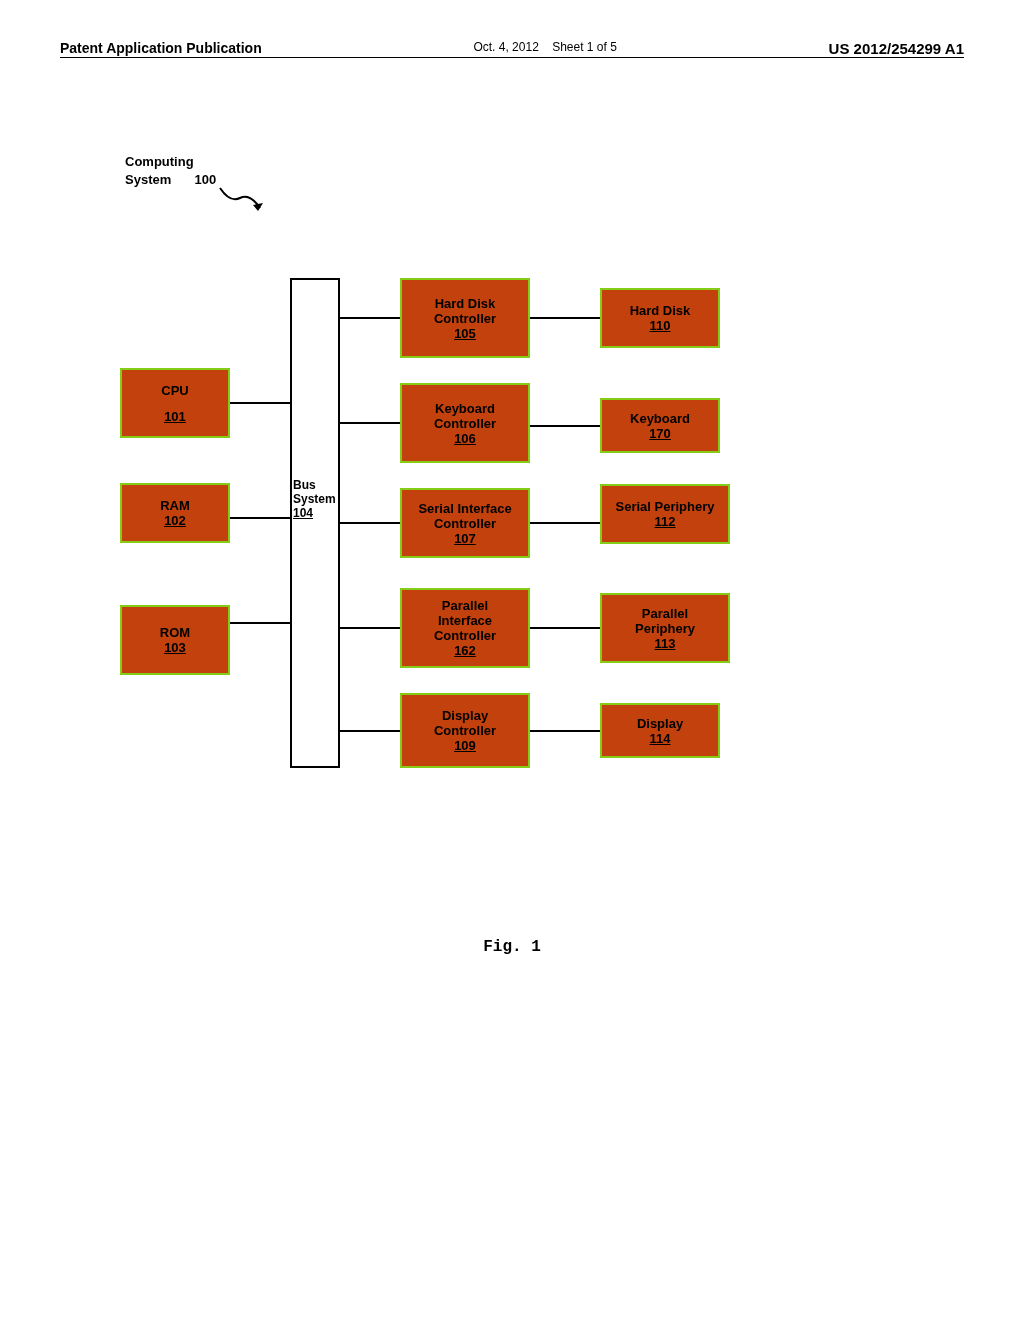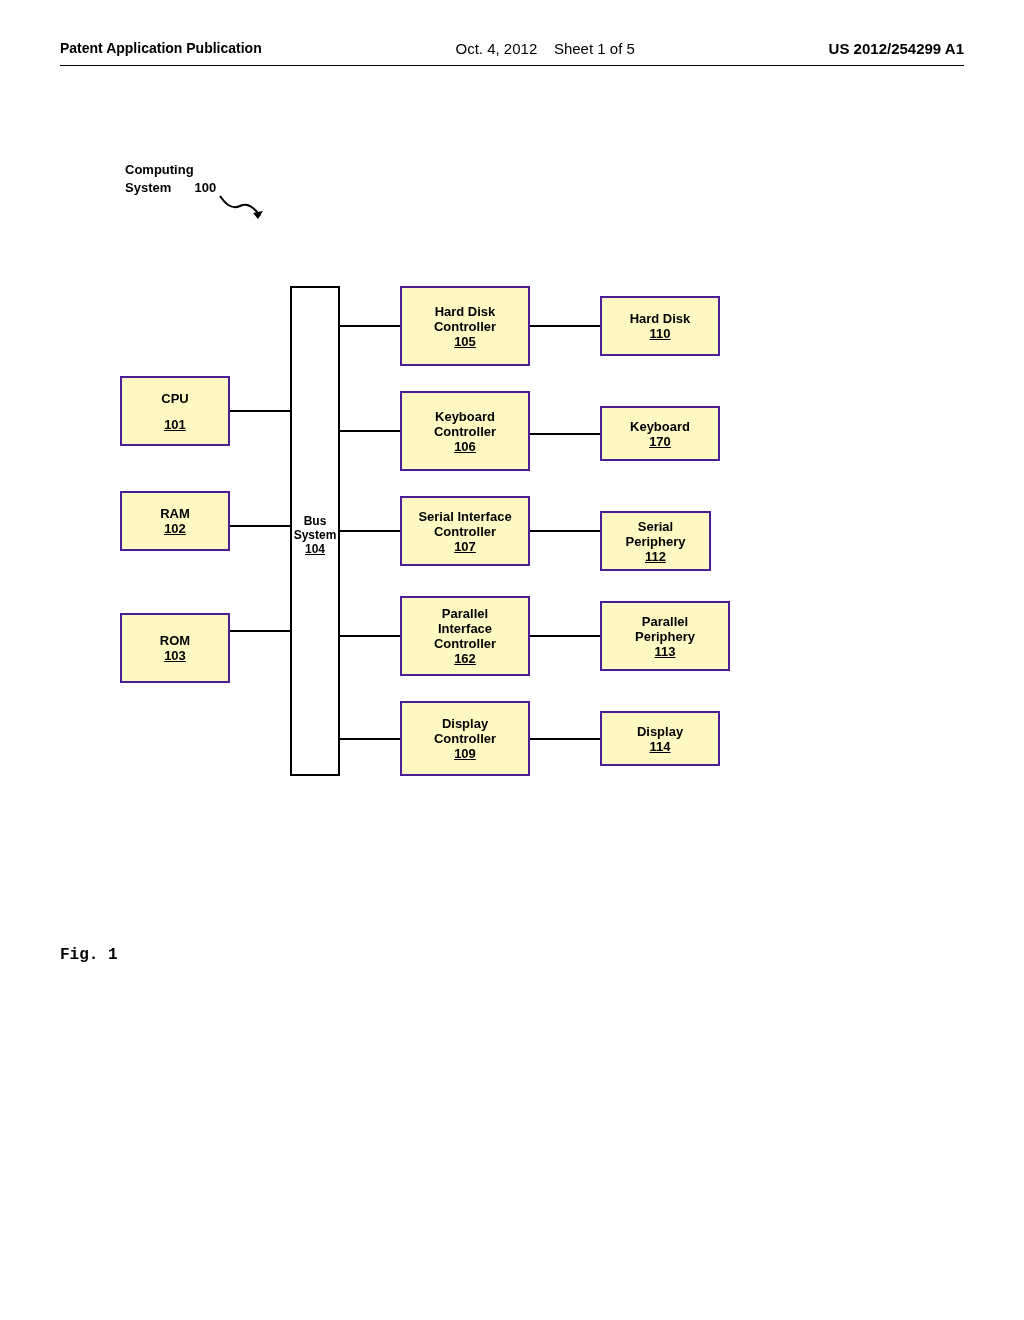--- a/index.html
+++ b/index.html
@@ -17,83 +17,80 @@
       background: #fff;
       padding: 40px 60px;
       position: relative;
     }
 
     .header {
       display: flex;
       justify-content: space-between;
       align-items: flex-start;
       border-bottom: 1px solid #000;
-      padding-bottom: 8px;
       margin-bottom: 8px;
     }
 
     .header-left {
       font-size: 14px;
       font-weight: bold;
     }
 
     .header-center {
-      font-size: 15px;
+      font-size: 12px;
       text-align: center;
     }
 
     .header-right {
       font-size: 15px;
       font-weight: bold;
     }
 
     .diagram-area {
       position: relative;
       margin-top: 220px;
       margin-left: 60px;
       width: 860px;
       height: 600px;
     }
 
     .box {
       position: absolute;
-      border: 2px solid #4c1d95;
+      border: 2px solid #84cc16;
       display: flex;
       flex-direction: column;
       align-items: center;
       justify-content: center;
       text-align: center;
       font-size: 13px;
       font-weight: bold;
       padding: 6px 8px;
-      background: #fef9c3;
+      background: #c2410c;
     }
 
     .box .num {
       text-decoration: underline;
       font-weight: bold;
     }
 
     
     .bus-bar {
       position: absolute;
       border: 2px solid #000;
       background: #fff;
     }
 
     .bus-label {
       position: absolute;
       font-size: 13px;
       font-weight: bold;
+    }
+
+    .fig-label {
       text-align: center;
-      margin-top: 28px;
-    }
-
-    .fig-label {
-      text-align: left;
       font-size: 16px;
       font-family: 'Courier New', monospace;
       font-weight: bold;
       margin-top: 30px;
     }
   </style>
 </head>
 <body>
 
 <div class="page">
@@ -170,21 +167,21 @@
     <div class="box" style="left:480px; top:10px; width:120px; height:60px;">
       <span>Hard Disk</span>
       <span class="num">110</span>
     </div>
 
     <div class="box" style="left:480px; top:120px; width:120px; height:55px;">
       <span>Keyboard</span>
       <span class="num">170</span>
     </div>
 
-    <div class="box" style="left:480px; top:225px; width:111px; height:60px;">
+    <div class="box" style="left:480px; top:206px; width:130px; height:60px;">
       <span>Serial Periphery</span>
       <span class="num">112</span>
     </div>
 
     <div class="box" style="left:480px; top:315px; width:130px; height:70px;">
       <span>Parallel<br>Periphery</span>
       <span class="num">113</span>
     </div>
 
     <div class="box" style="left:480px; top:425px; width:120px; height:55px;">

